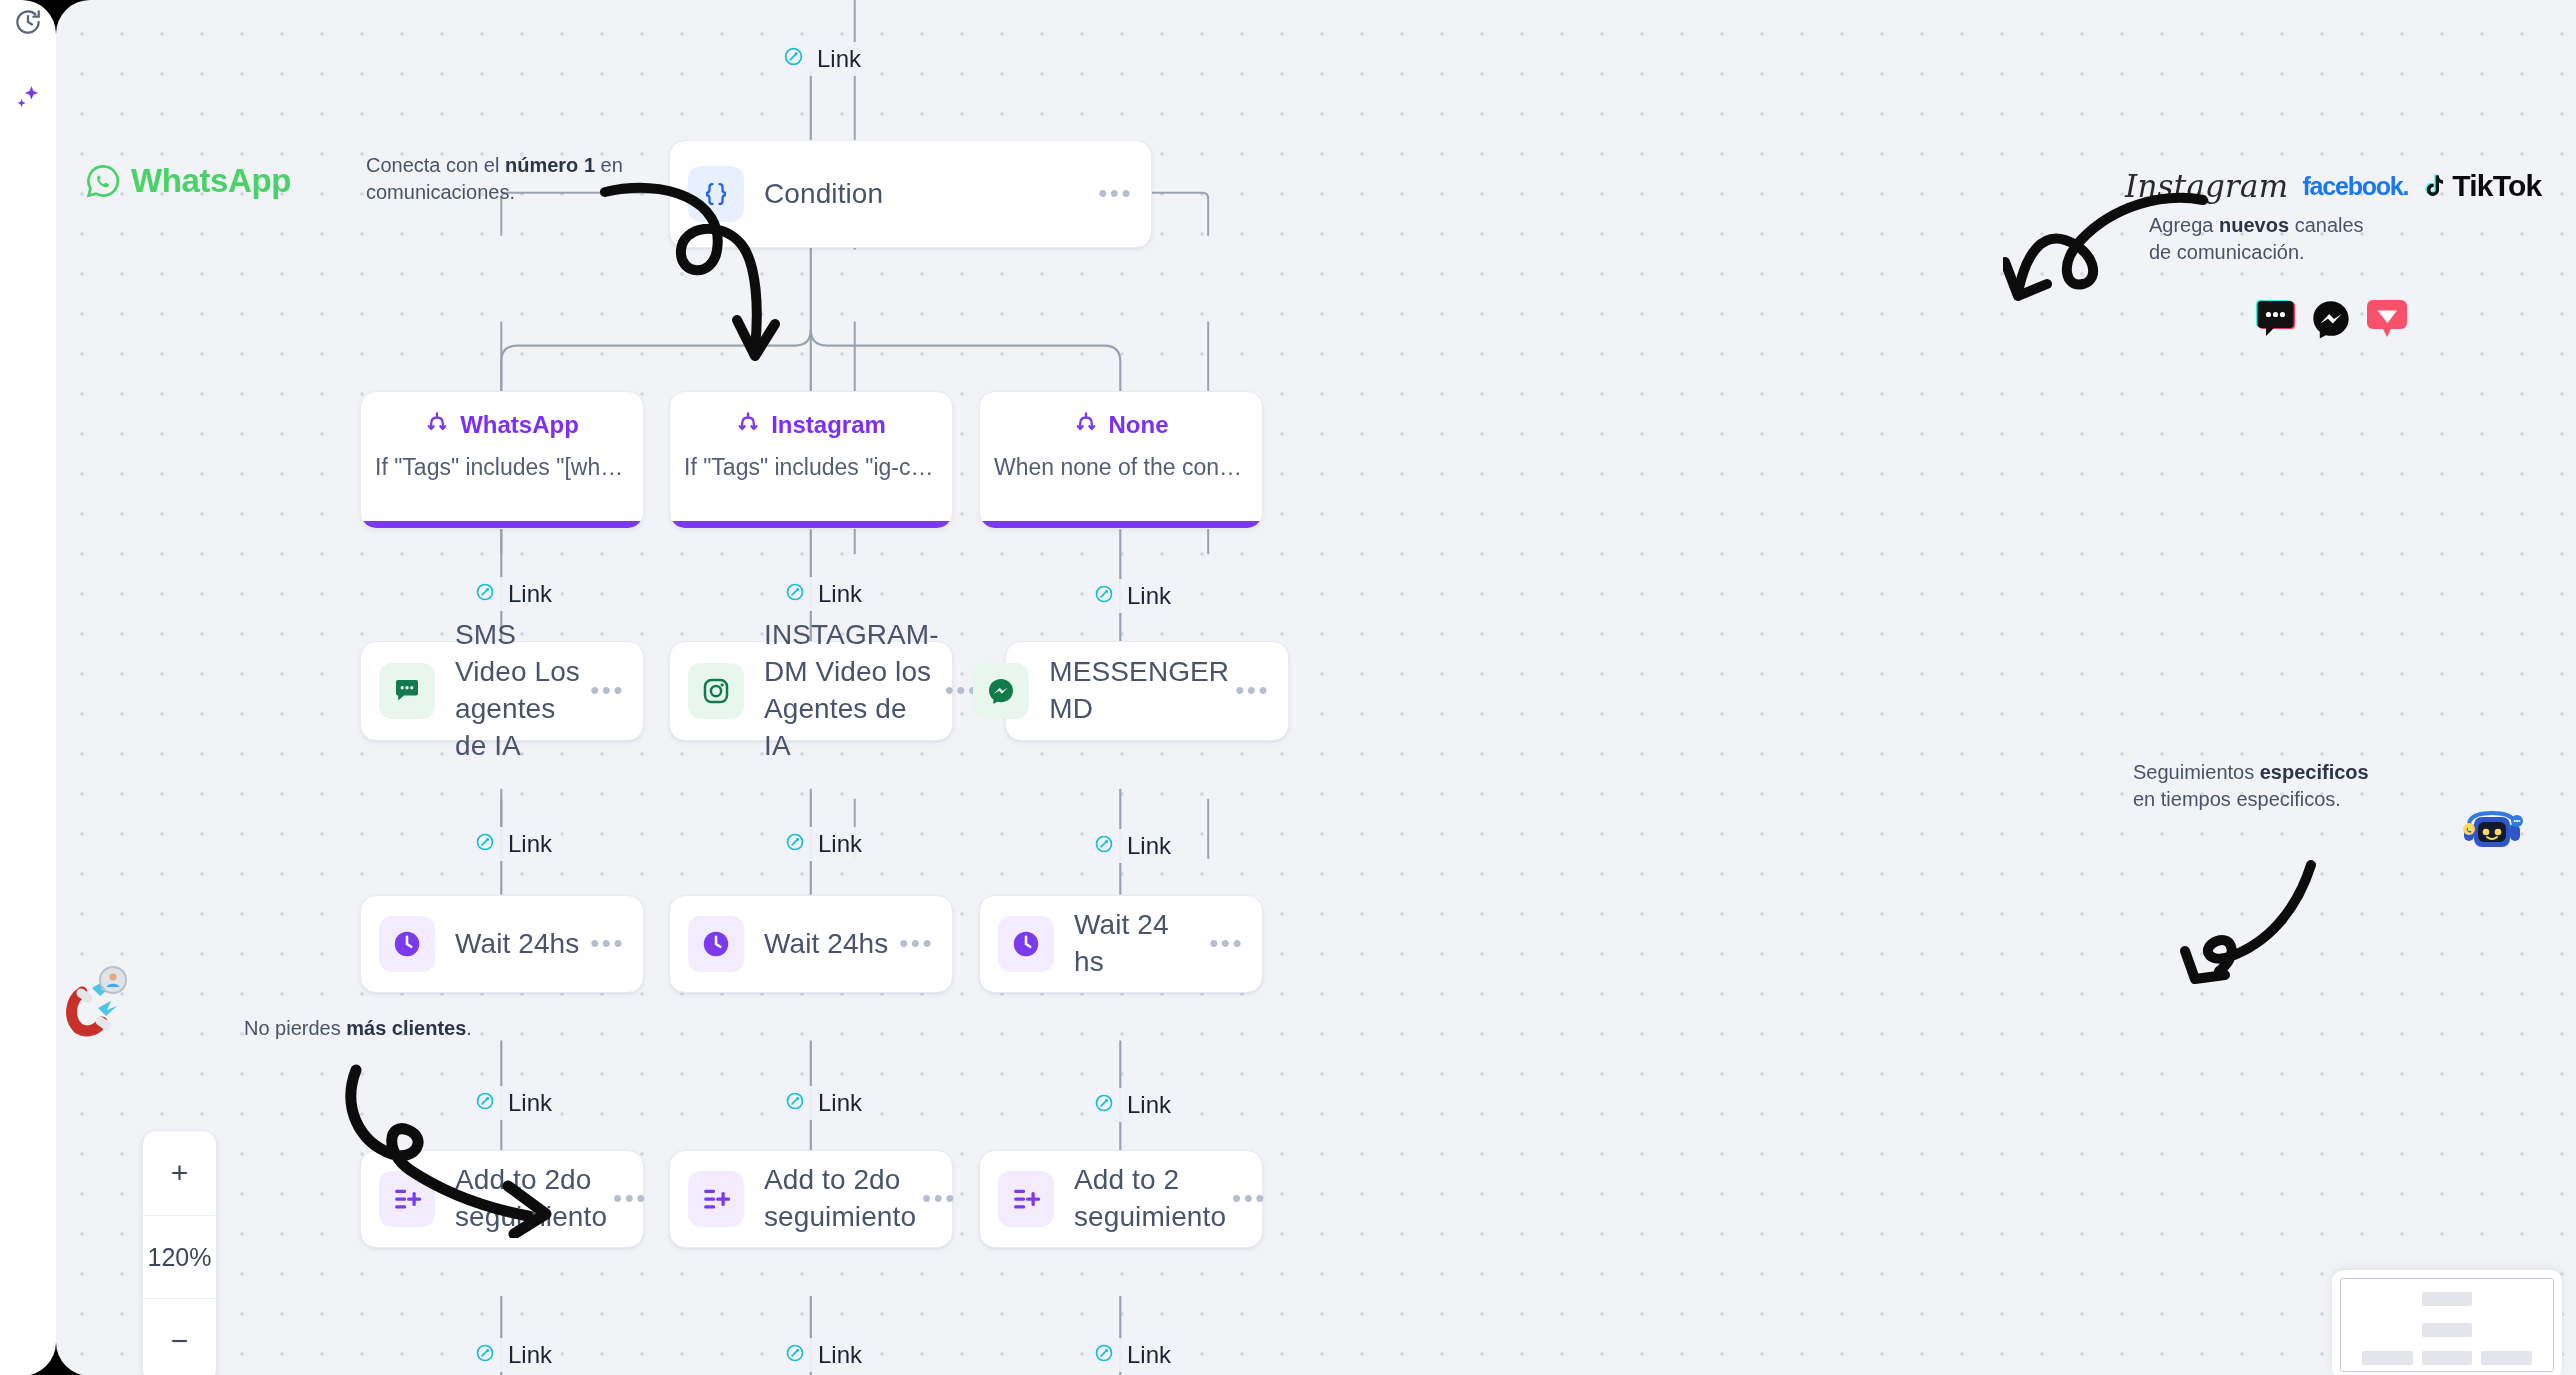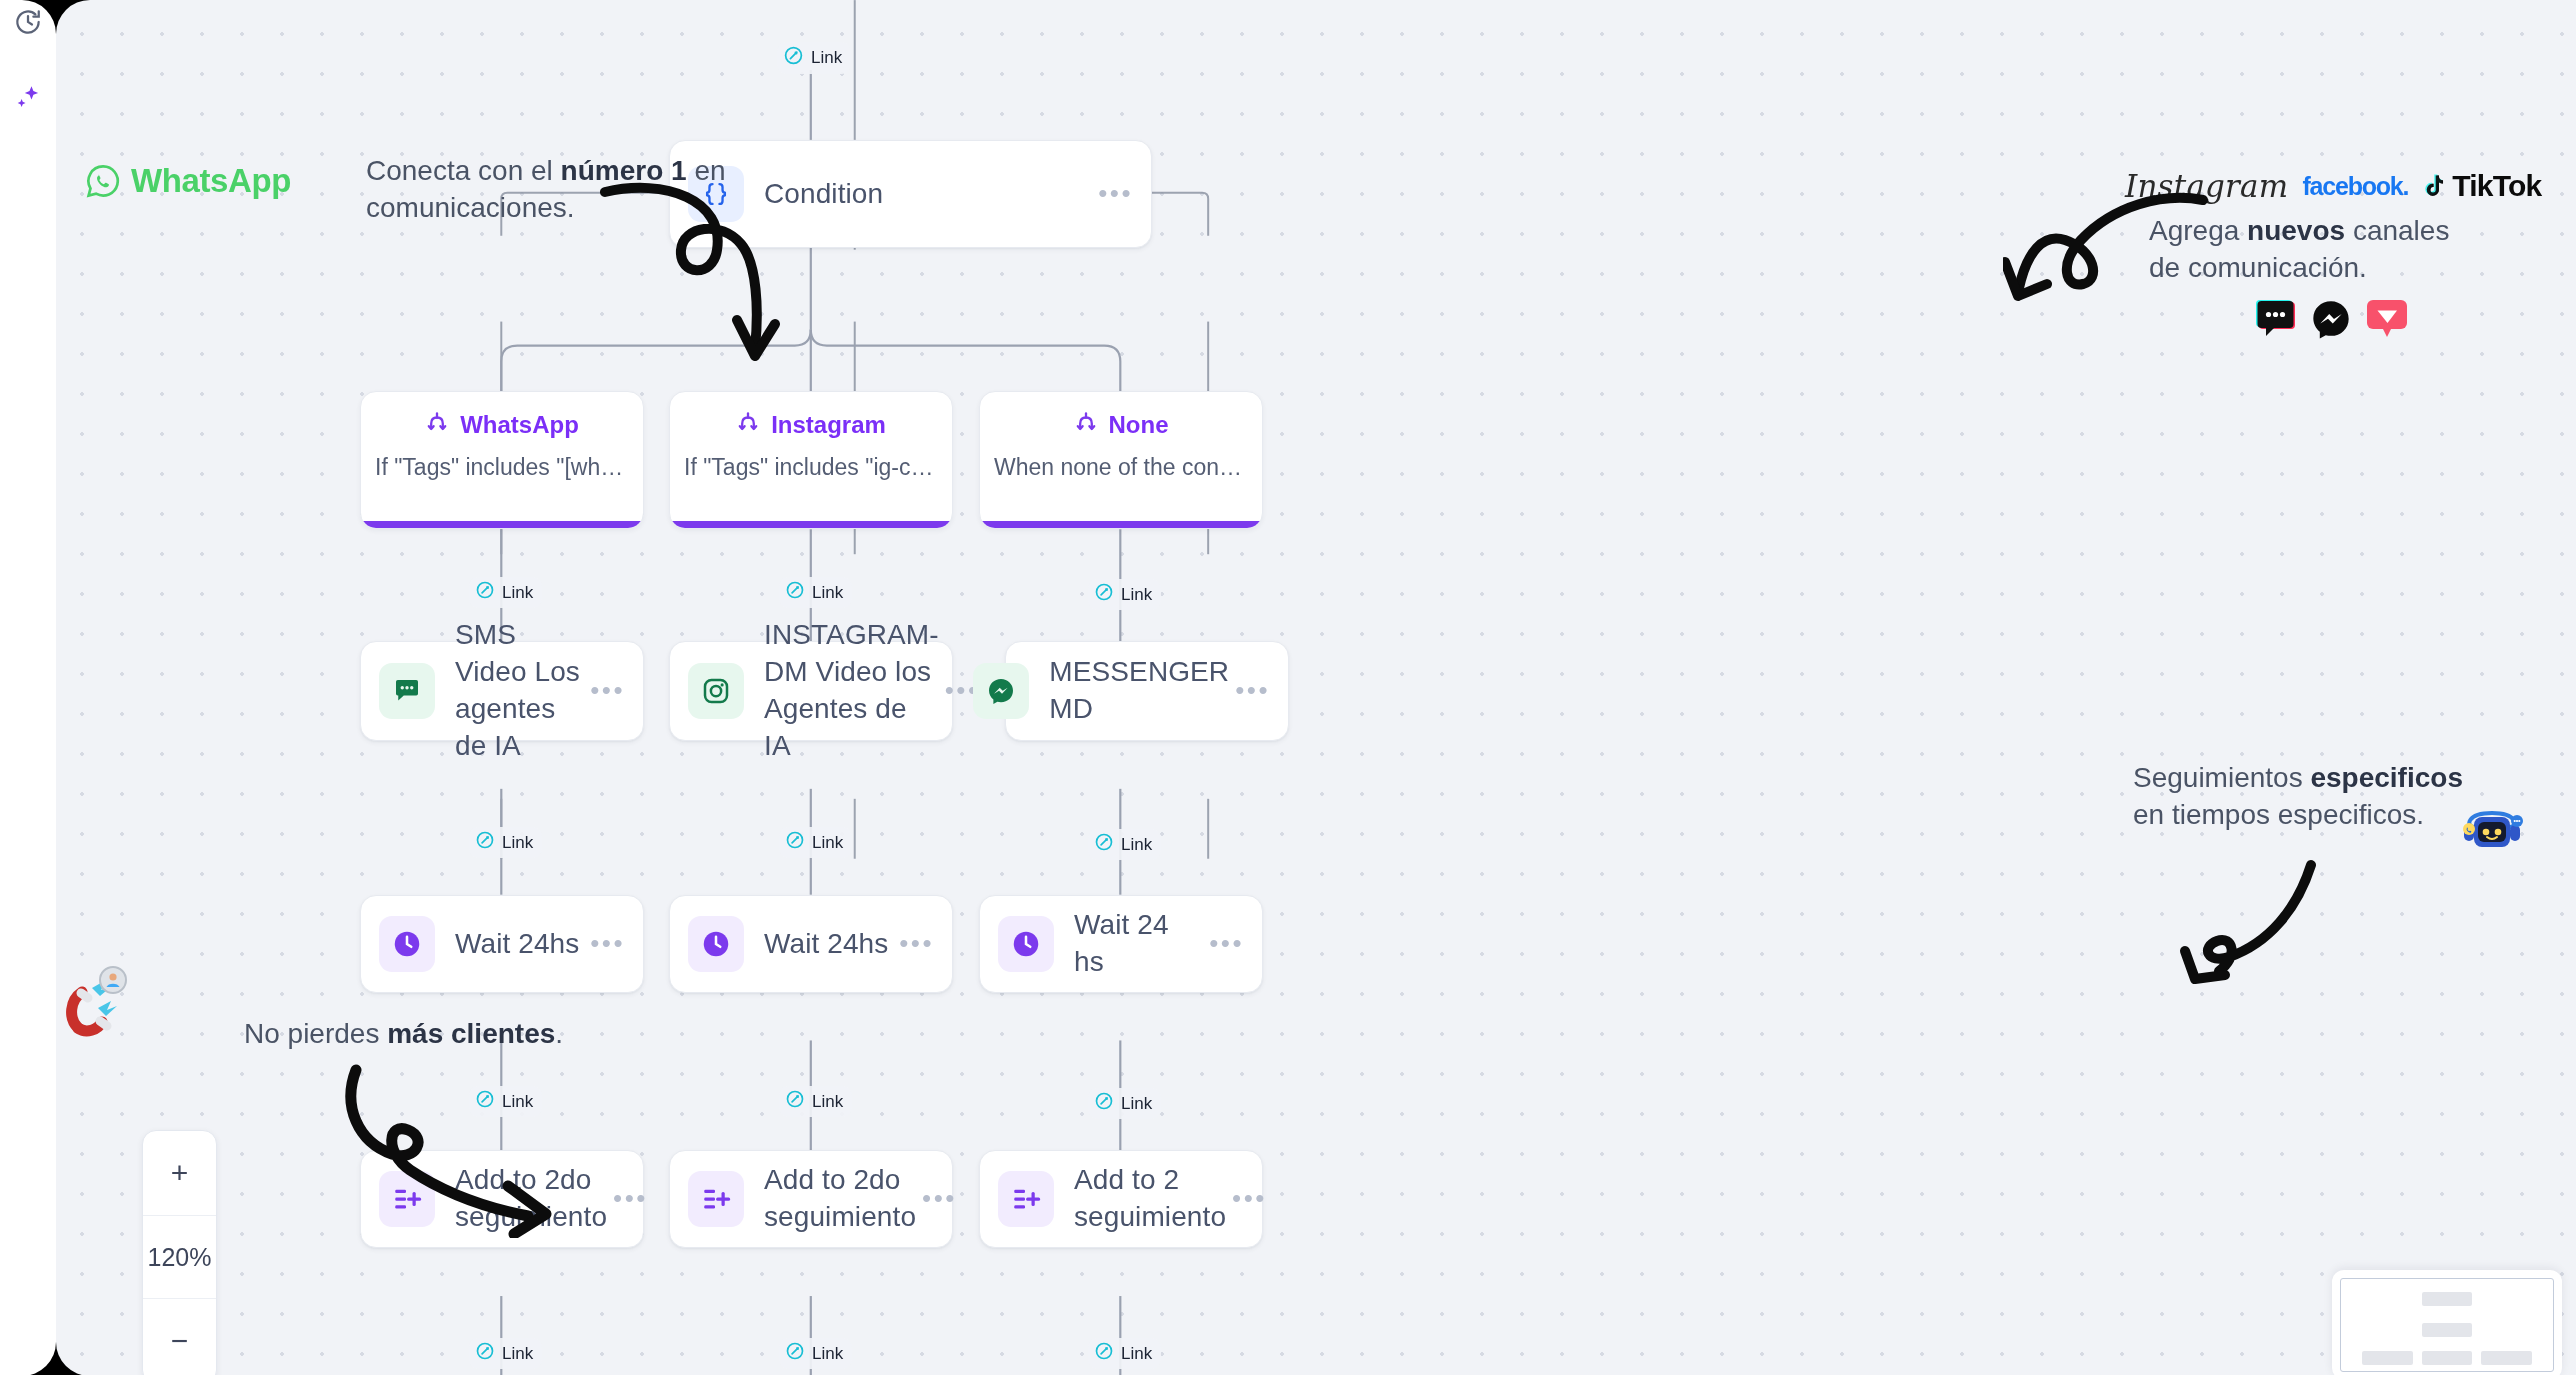--- a/index.html
+++ b/index.html
@@ -126,34 +126,34 @@
   }
   .branch-bar {
     position: absolute; left: 0; right: 0; bottom: 0;
     height: 7px; background: #7c3aed;
     border-bottom-left-radius: 16px; border-bottom-right-radius: 16px;
   }
 
   
   .link-chip {
     position: absolute;
-    display: flex; align-items: center; gap: 7px;
+    display: flex; align-items: center; gap: 13px;
     background: rgba(241,243,247,0.92);
     border-radius: 9px;
     padding: 3px 9px 3px 6px;
-    font-size: 17px;
+    font-size: 24px;
     color: #1c2333;
     z-index: 11;
     white-space: nowrap;
   }
 
   
   .ann {
     position: absolute;
-    font-size: 28px;
+    font-size: 20px;
     color: #4a5365;
     line-height: 1.33;
     z-index: 12;
   }
   .ann b { color: #2c3446; font-weight: bold; }
   .arrow { position: absolute; z-index: 12; }
 
   .wa-logo {
     position: absolute; left: 140px; top: 160px;
     display: flex; align-items: center; gap: 9px; z-index: 12;

